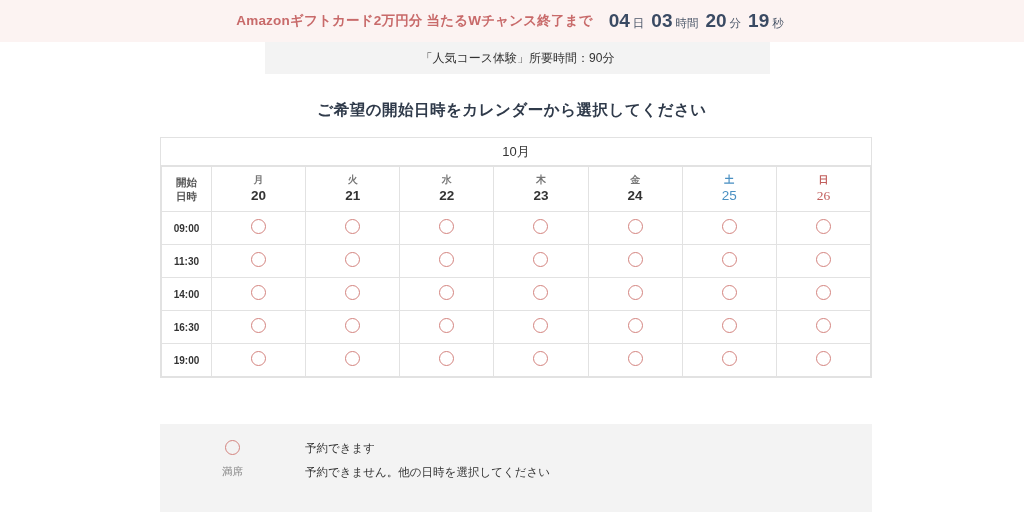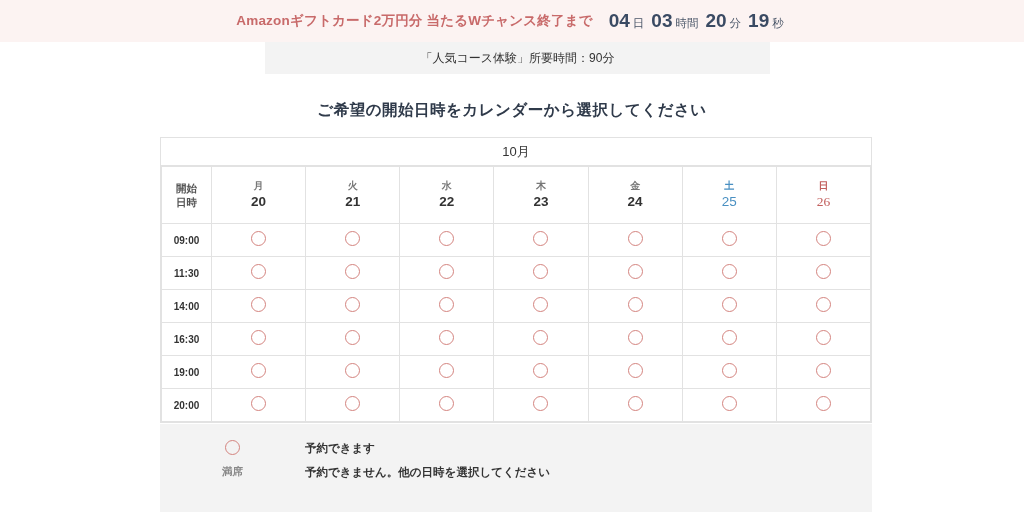--- a/index.html
+++ b/index.html
@@ -61,21 +61,21 @@
   .cal-month {
     height: 28px; display:flex; align-items:center; justify-content:center;
     font-size: 13px; color:#333; border-bottom: 1px solid #e2e2e2;
   }
   table.cal { border-collapse: collapse; width: 100%; table-layout: fixed; }
   table.cal th, table.cal td {
     border: 1px solid #e2e2e2;
     text-align: center;
     vertical-align: middle;
   }
-  table.cal thead th { height: 57px; }
+  table.cal thead th { height: 45px; }
   col.first { width: 50px; }
   .hdr-label {
     font-size: 10.5px; color:#555; line-height: 1.35;
   }
   .dow { font-size: 10px; color:#777; display:block; line-height: 1.4; }
   .dnum { font-size: 13.5px; font-weight: bold; color:#333; display:block; line-height: 1.3; }
   th.sat .dow, th.sat .dnum { color:#4a90c2; }
   th.sat .dnum { font-weight: bold; }
   th.sun .dow, th.sun .dnum { color:#c2605e; }
   th.sun .dnum { font-weight: bold; font-family: Liberation Serif, serif; }
@@ -89,21 +89,20 @@
     border: 1.4px solid #d4847f;
     border-radius: 50%;
   }
 
   
   .legend {
     position: absolute; left: 160px; top: 424px;
     width: 712px; height: 88px;
     background: #f3f3f3;
     padding: 12px 0 0 0;
-    font-weight: bold;
   }
   .legend-row {
     display: flex; align-items: center; height: 24px;
   }
   .legend-key {
     width: 145px; text-align:center;
     font-size: 10.5px; color:#8a8a8a;
   }
   .legend-key .circle { border-color:#d4847f; }
   .legend-desc { font-size: 11.5px; color:#333; }
@@ -228,30 +227,20 @@
           <tr>
             <td class="timecell">19:00</td>
             <td><span class="circle"></span></td>
             <td><span class="circle"></span></td>
             <td><span class="circle"></span></td>
             <td><span class="circle"></span></td>
             <td><span class="circle"></span></td>
             <td><span class="circle"></span></td>
             <td><span class="circle"></span></td>
           </tr>
-          <tr>
-            <td class="timecell">20:00</td>
-            <td><span class="circle"></span></td>
-            <td><span class="circle"></span></td>
-            <td><span class="circle"></span></td>
-            <td><span class="circle"></span></td>
-            <td><span class="circle"></span></td>
-            <td><span class="circle"></span></td>
-            <td><span class="circle"></span></td>
-          </tr>
         </tbody>
     </table>
   </div>
 
   <div class="legend">
     <div class="legend-row">
       <div class="legend-key">
         <span class="circle"></span>
       </div>
       <div class="legend-desc">予約できます</div>

